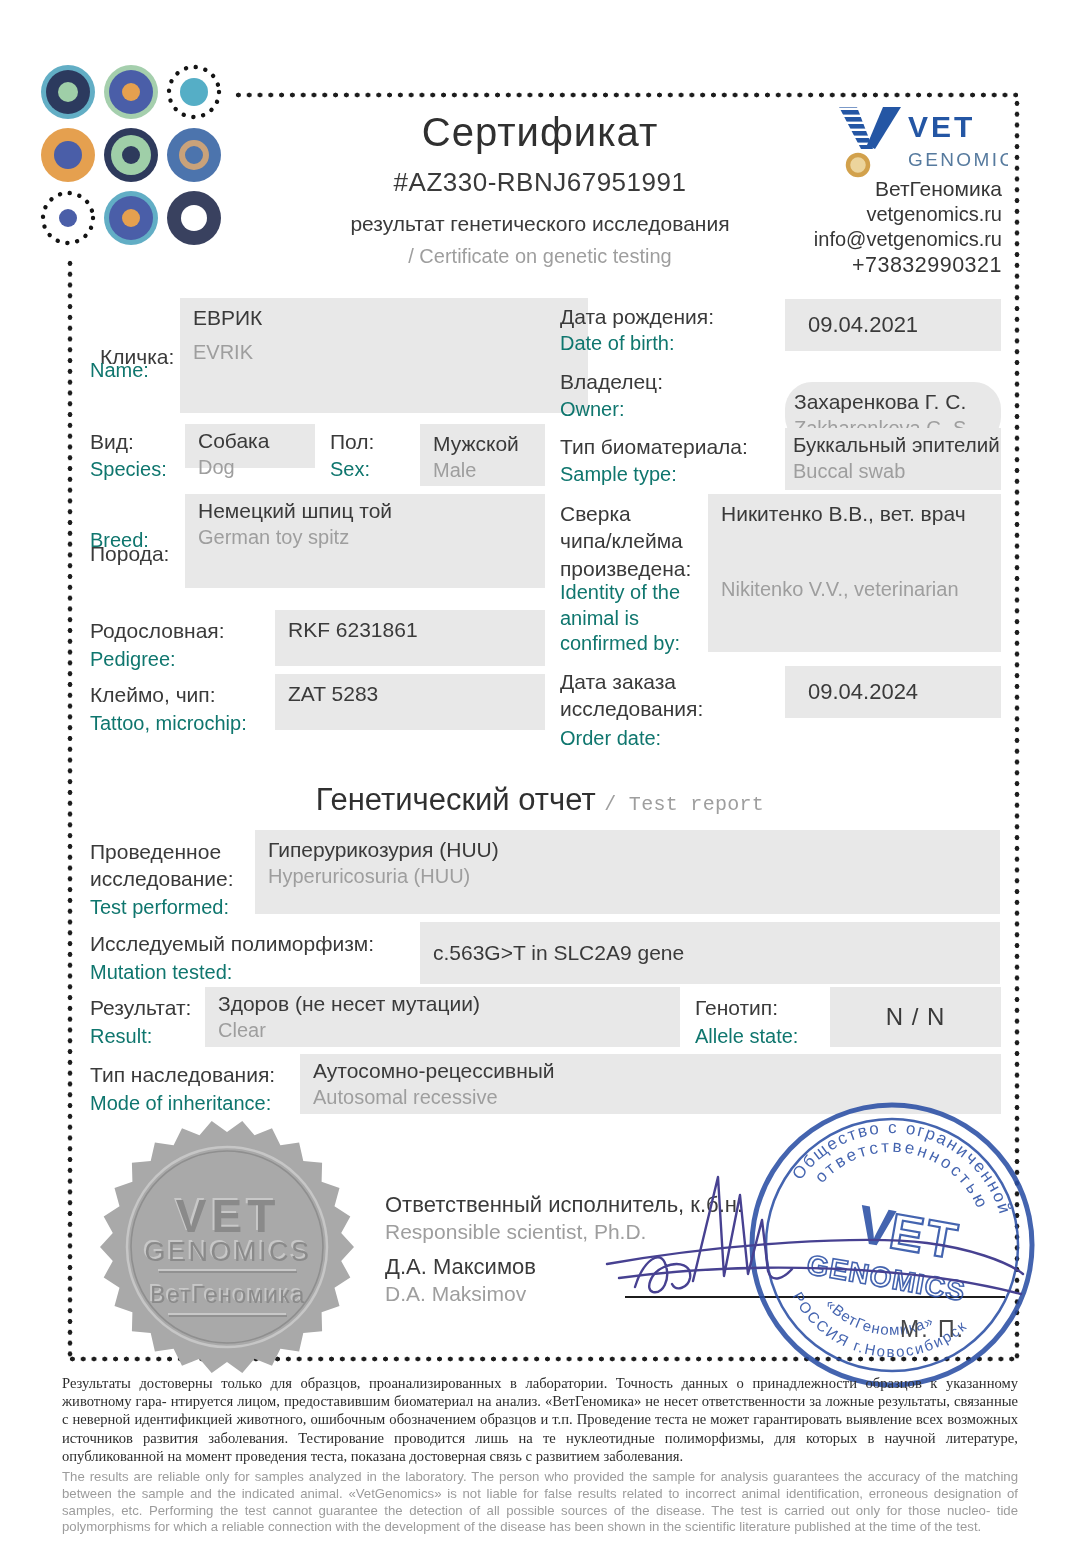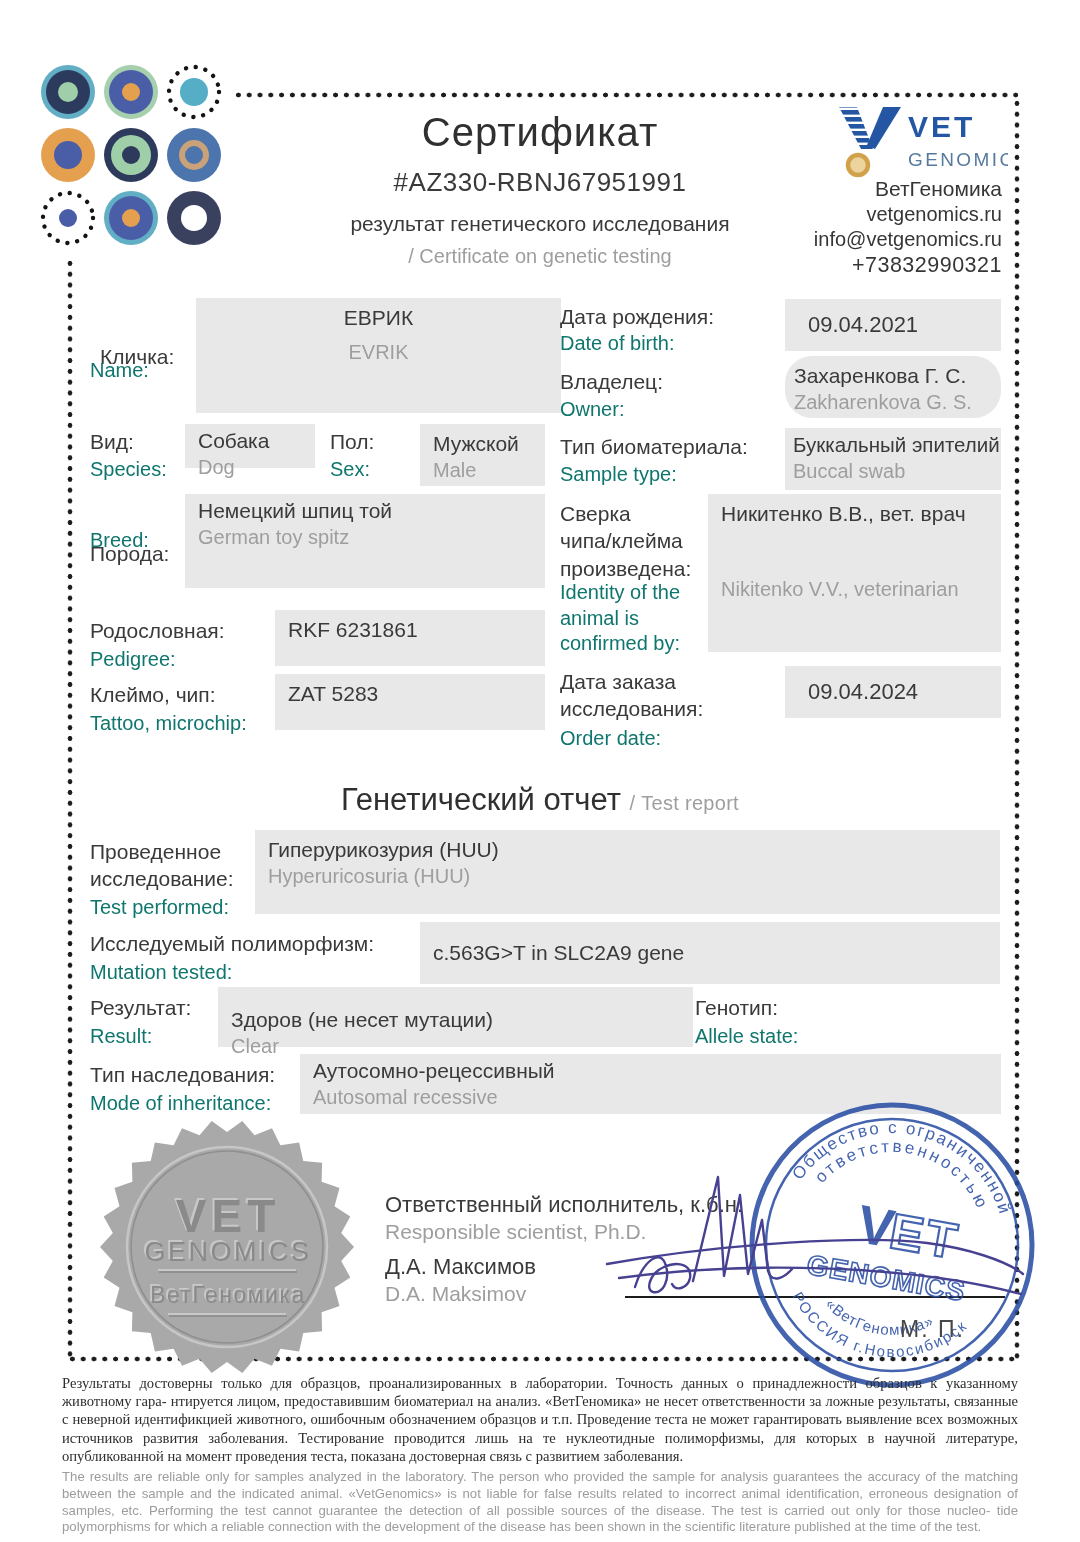--- a/index.html
+++ b/index.html
@@ -20,21 +20,21 @@
   .contacts .ln{white-space:nowrap;}
   
   .lbl{font-size:21px;color:#3a3a3a;line-height:1.3;white-space:pre-line;}
   .lbl-en{font-size:20px;color:#0f766e;line-height:1.28;white-space:pre-line;}
   .box{background:#e8e8e8;box-sizing:border-box;padding:8px 13px;}
   .box .ru{font-size:21px;color:#3a3a3a;white-space:nowrap;}
   .box .en{font-size:20px;color:#9e9e9e;white-space:nowrap;margin-top:3px;}
   .vcenter{display:flex;align-items:center;}
   .hcenter{justify-content:center;}
   .rep-title{font-size:31px;color:#303030;}
-  .rep-title .en{font-size:20px;color:#9e9e9e;letter-spacing:.3px;}
+  .rep-title .en{font-size:20px;color:#9e9e9e;letter-spacing:.3px;font-family:Liberation Mono, monospace;}
   .mp{font-size:23px;color:#474747;letter-spacing:2px;}
   .sigline{background:#1c1c1c;}
   .foot-ru{font-size:14.6px;color:#2d2d2d;text-align:justify;line-height:1.25;margin:0;font-family:Liberation Serif, serif;}
   .foot-en{font-size:13.2px;color:#9c9c9c;text-align:justify;line-height:1.27;margin:4px 0 0 0;}
   .role-ru,.name-ru{font-size:22px;color:#3a3a3a;}
   .role-en,.name-en{font-size:21px;color:#9e9e9e;margin-top:2px;}
   svg{display:block;}
 </style>
 </head>
 <body>
@@ -94,21 +94,21 @@
   </svg>
   <div class="abs contacts" style="left:690px;top:176px;width:312px;">
     <div class="ln" style="font-size:21px;">ВетГеномика</div>
     <div class="ln">vetgenomics.ru</div>
     <div class="ln">info@vetgenomics.ru</div>
     <div class="ln" style="font-size:21.5px;letter-spacing:.5px;">+73832990321</div>
   </div>
 
   <div class="abs lbl" style="left:100px;top:303px;margin-top:40px;">Кличка:</div>
   <div class="abs lbl-en" style="left:90px;top:358px;">Name:</div>
-  <div class="abs box" style="left:196px;top:298px;width:365px;height:115px;text-align:center;">
+  <div class="abs box" style="left:180px;top:298px;width:408px;height:115px;">
     <div class="ru">ЕВРИК</div>
     <div class="en" style="margin-top:11px;">EVRIK</div>
   </div>
 
   <div class="abs lbl" style="left:90px;top:428px;">Вид:</div>
   <div class="abs lbl-en" style="left:90px;top:457px;">Species:</div>
   <div class="abs box" style="left:185px;top:424px;width:130px;height:44px;padding-top:5px;">
     <div class="ru">Собака</div>
     <div class="en">Dog</div>
   </div>
@@ -139,21 +139,21 @@
   </div>
 
   <div class="abs lbl" style="left:560px;top:303px;">Дата рождения:</div>
   <div class="abs lbl-en" style="left:560px;top:331px;">Date of birth:</div>
   <div class="abs box vcenter" style="left:785px;top:299px;width:216px;height:52px;">
     <div class="ru" style="font-size:22px;padding-left:10px;">09.04.2021</div>
   </div>
 
   <div class="abs lbl" style="left:560px;top:368px;">Владелец:</div>
   <div class="abs lbl-en" style="left:560px;top:397px;">Owner:</div>
-  <div class="abs box" style="left:785px;top:356px;width:216px;height:62px;padding-left:9px;border-radius:27px;">
+  <div class="abs box" style="left:785px;top:382px;width:216px;height:62px;padding-left:9px;border-radius:27px;">
     <div class="ru">Захаренкова Г. С.</div>
     <div class="en">Zakharenkova G. S.</div>
   </div>
 
   <div class="abs lbl" style="left:560px;top:433px;">Тип биоматериала:</div>
   <div class="abs lbl-en" style="left:560px;top:462px;">Sample type:</div>
   <div class="abs box" style="left:785px;top:428px;width:216px;height:62px;padding:5px 8px;">
     <div class="ru" style="font-size:20.5px;">Буккальный эпителий</div>
     <div class="en">Buccal swab</div>
   </div>
@@ -190,26 +190,29 @@
   </div>
 
   <div class="abs lbl" style="left:90px;top:930px;">Исследуемый полиморфизм:</div>
   <div class="abs lbl-en" style="left:90px;top:960px;">Mutation tested:</div>
   <div class="abs box vcenter" style="left:420px;top:922px;width:580px;height:62px;">
     <div class="ru">c.563G&gt;T in SLC2A9 gene</div>
   </div>
 
   <div class="abs lbl" style="left:90px;top:994px;">Результат:</div>
   <div class="abs lbl-en" style="left:90px;top:1024px;">Result:</div>
-  <div class="abs box" style="left:218px;top:987px;width:475px;height:60px;padding-top:21px;">
+  <div class="abs box" style="left:205px;top:987px;width:475px;height:60px;padding-top:5px;">
     <div class="ru">Здоров (не несет мутации)</div>
     <div class="en">Clear</div>
   </div>
   <div class="abs lbl" style="left:695px;top:994px;">Генотип:</div>
   <div class="abs lbl-en" style="left:695px;top:1024px;">Allele state:</div>
+  <div class="abs box vcenter hcenter" style="left:830px;top:987px;width:171px;height:60px;">
+    <div class="ru" style="font-size:24px;letter-spacing:1px;">N / N</div>
+  </div>
 
   <div class="abs lbl" style="left:90px;top:1061px;">Тип наследования:</div>
   <div class="abs lbl-en" style="left:90px;top:1091px;">Mode of inheritance:</div>
   <div class="abs box" style="left:300px;top:1054px;width:701px;height:60px;padding-top:5px;">
     <div class="ru">Аутосомно-рецессивный</div>
     <div class="en">Autosomal recessive</div>
   </div>
 
   <svg class="abs" style="left:98px;top:1118px;" width="258" height="258" viewBox="0 0 258 258">
     <polygon id="seal-star" fill="#a9a9a9" points="256.0,129.0 243.2,142.9 252.3,159.4 236.5,169.8 241.5,188.0 223.6,194.3 224.1,213.2 205.3,215.1 201.1,233.5 182.4,230.8 174.0,247.7 156.5,240.7 144.3,255.1 129.0,244.0 113.7,255.1 101.5,240.7 84.0,247.7 75.6,230.8 56.9,233.5 52.7,215.1 33.9,213.2 34.4,194.3 16.5,188.0 21.5,169.8 5.7,159.4 14.8,142.9 2.0,129.0 14.8,115.1 5.7,98.6 21.5,88.2 16.5,70.0 34.4,63.7 33.9,44.8 52.7,42.9 56.9,24.5 75.6,27.2 84.0,10.3 101.5,17.3 113.7,2.9 129.0,14.0 144.3,2.9 156.5,17.3 174.0,10.3 182.4,27.2 201.1,24.5 205.3,42.9 224.1,44.8 223.6,63.7 241.5,70.0 236.5,88.2 252.3,98.6 243.2,115.1"></polygon>

